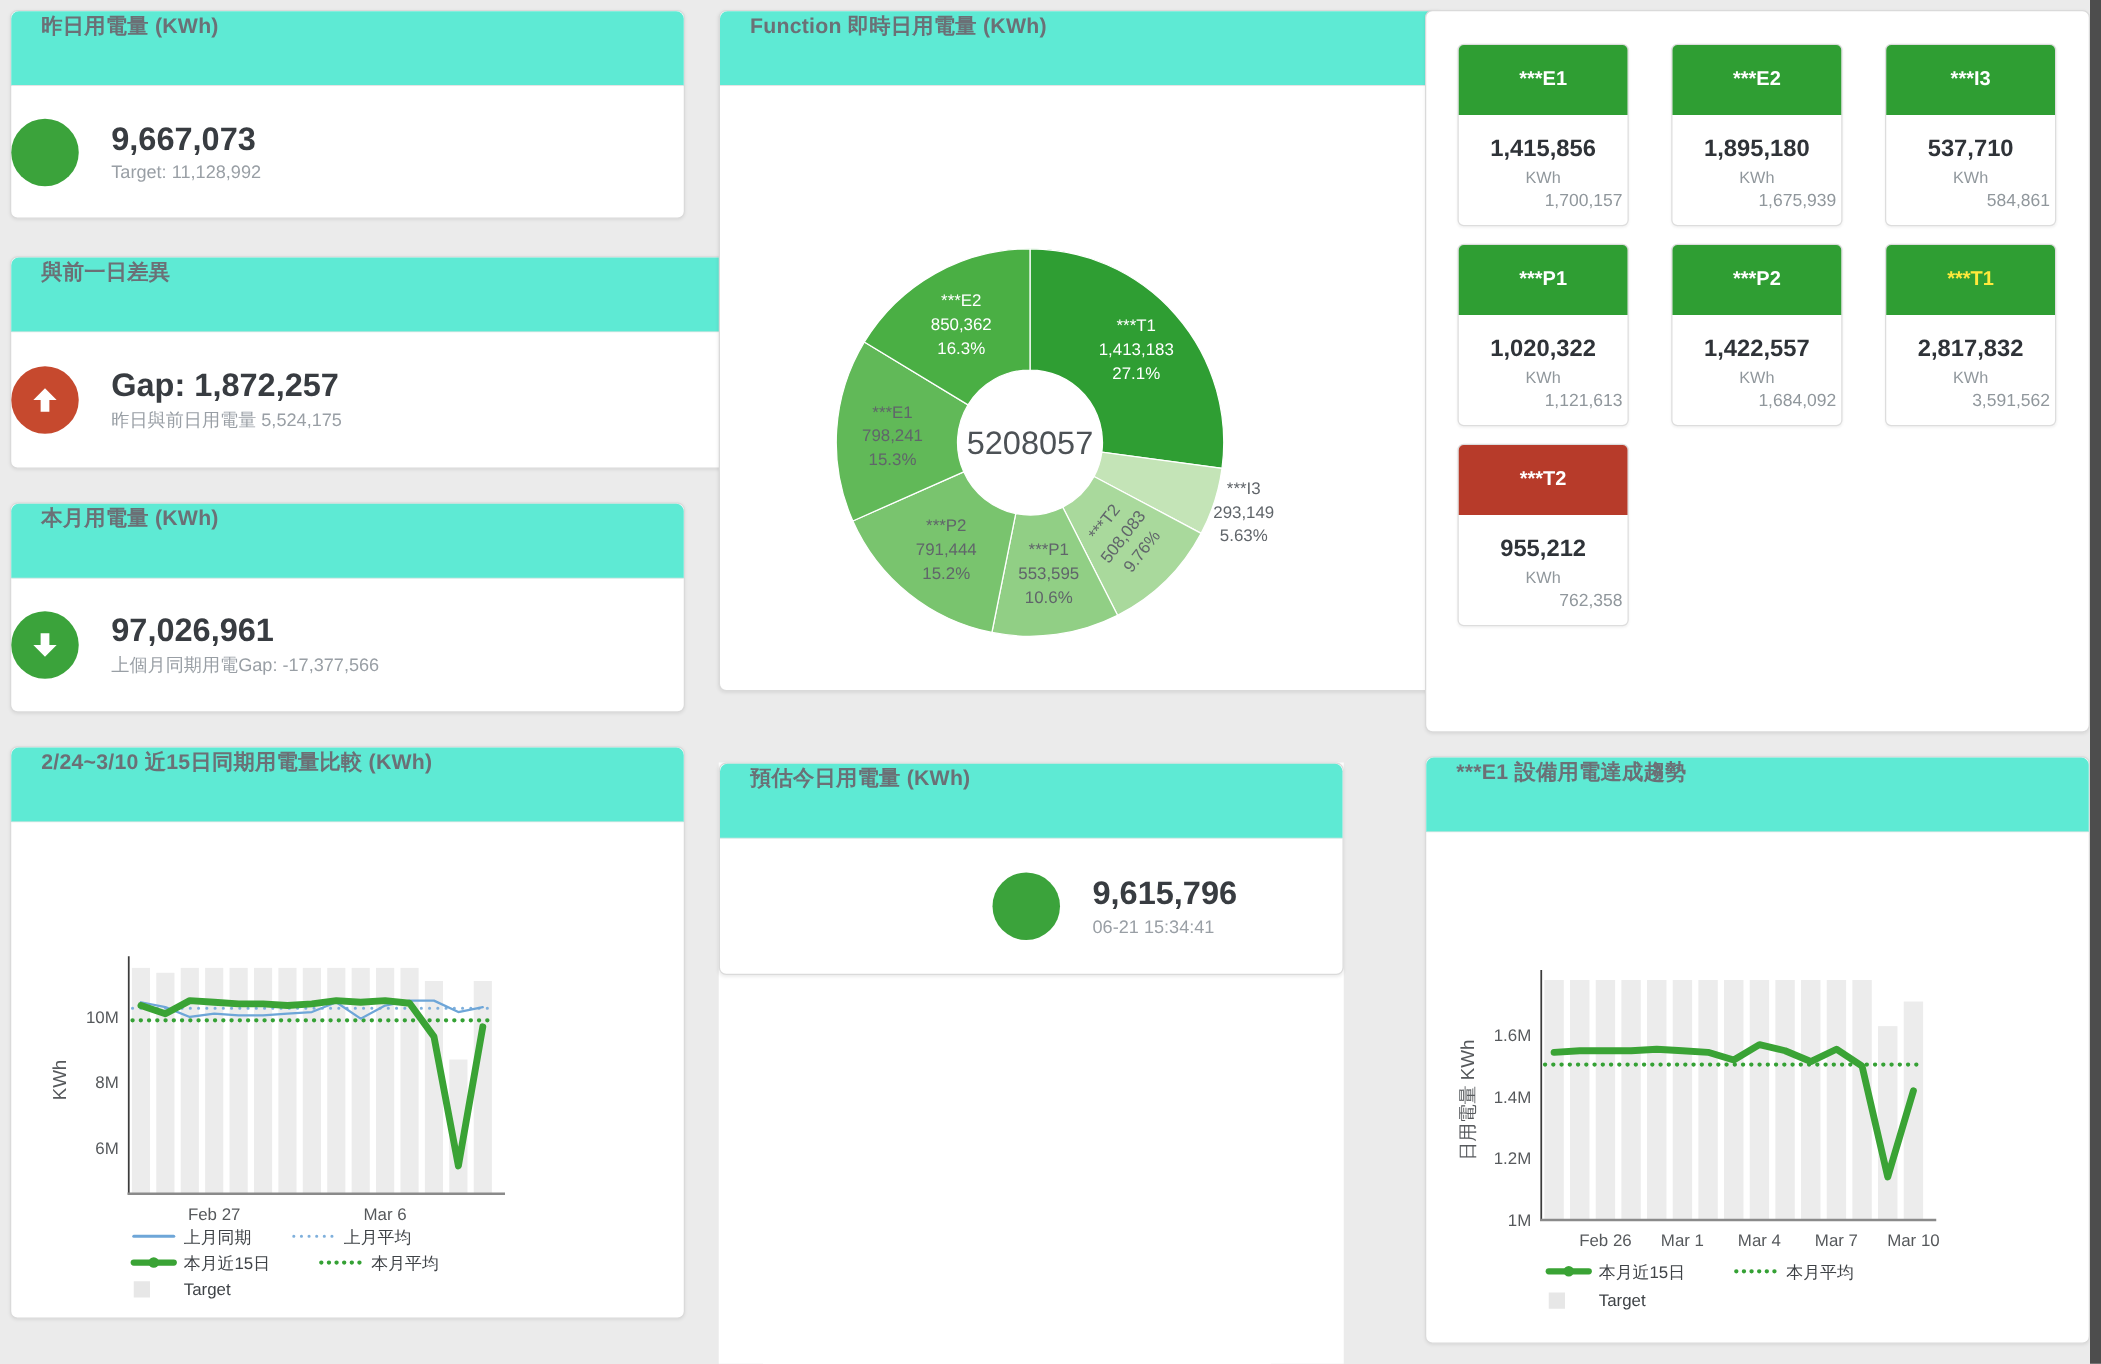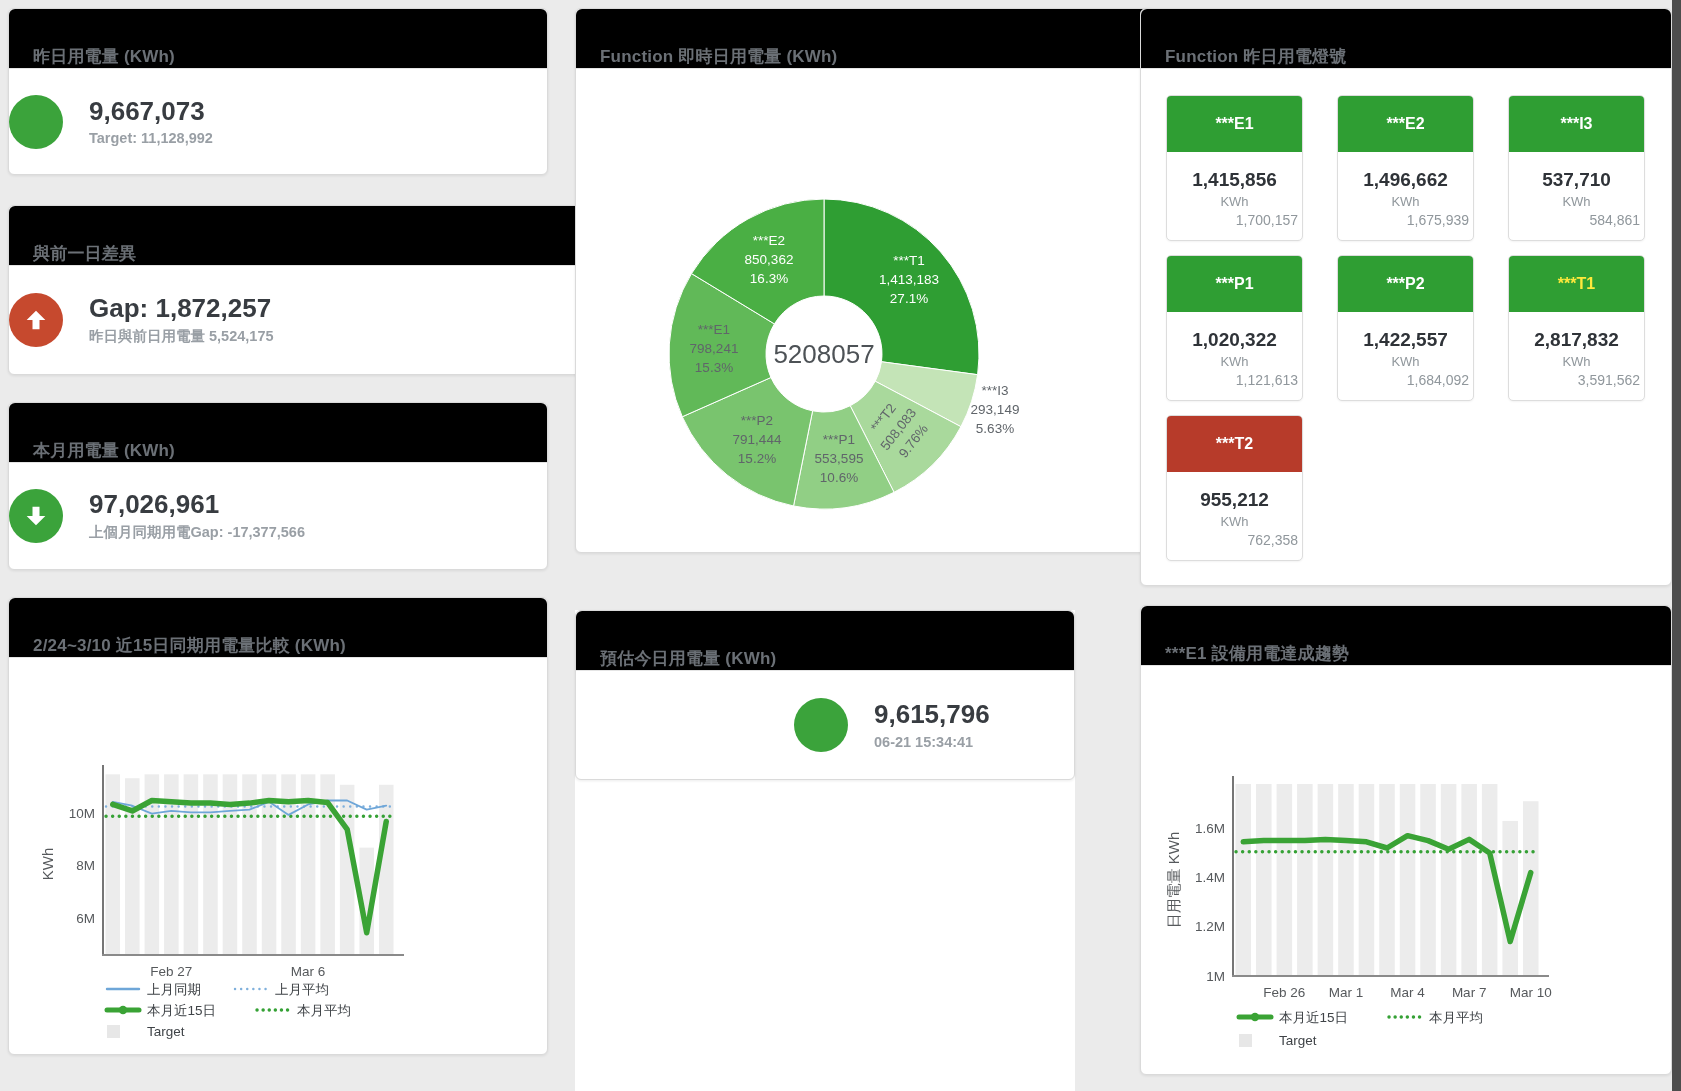--- a/index.html
+++ b/index.html
@@ -8,32 +8,32 @@
     background:#ebebeb;
     font-family:"Liberation Sans","DejaVu Sans",sans-serif;
     -webkit-font-smoothing:antialiased;
   }
   .card{
     position:absolute;background:#ffffff;border:1px solid #dadada;
     border-radius:6px;box-shadow:0 1px 3px rgba(0,0,0,.08);
     box-sizing:border-box;
   }
   .card-header{
-    height:60px;background:#000000;border-bottom:1px solid #e4e4e4;
-    border-radius:6px 6px 0 0;display:flex;align-items:flex-end;padding:0 24px;
+    height:60px;background:#5eead4;border-bottom:1px solid #e4e4e4;
+    border-radius:6px 6px 0 0;display:flex;align-items:flex-start;padding:0 24px;
     box-sizing:border-box;
   }
   .card-title{color:#6b7076;font-weight:bold;font-size:17px;letter-spacing:.2px;white-space:nowrap;}
   .stat-body{display:flex;align-items:center;height:calc(100% - 60px);box-sizing:border-box;}
   .stat-body.est{padding-left:218px;}
   .icon-circle{width:54px;height:54px;border-radius:50%;flex:0 0 auto;
     display:flex;align-items:center;justify-content:center;}
   .stat-text{margin-left:26px;}
   .stat-value{font-size:26px;font-weight:bold;color:#383c41;line-height:1.15;}
-  .stat-sub{font-size:14.5px;color:#999fa5;margin-top:4px;font-weight:bold;}
+  .stat-sub{font-size:14.5px;color:#999fa5;margin-top:4px;}
   .tiles-grid{
     display:grid;grid-template-columns:repeat(3,137px);gap:14px 34px;
     padding:26px 0 0 25px;
   }
   .tile{border:1px solid #ddd;border-radius:5px;background:#fff;box-shadow:0 1px 2px rgba(0,0,0,.05);}
   .tile-header{
     height:56px;border-radius:4px 4px 0 0;display:flex;align-items:center;justify-content:center;
     font-weight:bold;font-size:16px;
   }
   .tile-body{text-align:center;padding:17px 4px 12px;}
@@ -211,36 +211,33 @@
   <div class="stat-body est">
     <div class="icon-circle" style="background:#3ba33b"></div>
     <div class="stat-text">
       <div class="stat-value">9,615,796</div>
       <div class="stat-sub">06-21 15:34:41</div>
     </div>
   </div>
 </div>
 
 <div class="card" style="left:1140px;top:8px;width:532px;height:578px;">
-  <div class="card-header">
-    <span class="card-title">Function 昨日用電燈號</span>
-  </div>
   <div class="tiles-grid" id="tiles-grid">
       <div class="tile">
         <div class="tile-header" style="background: rgb(47, 158, 51); color: rgb(255, 255, 255);">***E1</div>
         <div class="tile-body">
           <div class="tile-value">1,415,856</div>
           <div class="tile-unit">KWh</div>
           <div class="tile-target">1,700,157</div>
         </div>
       </div>
       <div class="tile">
         <div class="tile-header" style="background: rgb(47, 158, 51); color: rgb(255, 255, 255);">***E2</div>
         <div class="tile-body">
-          <div class="tile-value">1,496,662</div>
+          <div class="tile-value">1,895,180</div>
           <div class="tile-unit">KWh</div>
           <div class="tile-target">1,675,939</div>
         </div>
       </div>
       <div class="tile">
         <div class="tile-header" style="background: rgb(47, 158, 51); color: rgb(255, 255, 255);">***I3</div>
         <div class="tile-body">
           <div class="tile-value">537,710</div>
           <div class="tile-unit">KWh</div>
           <div class="tile-target">584,861</div>

